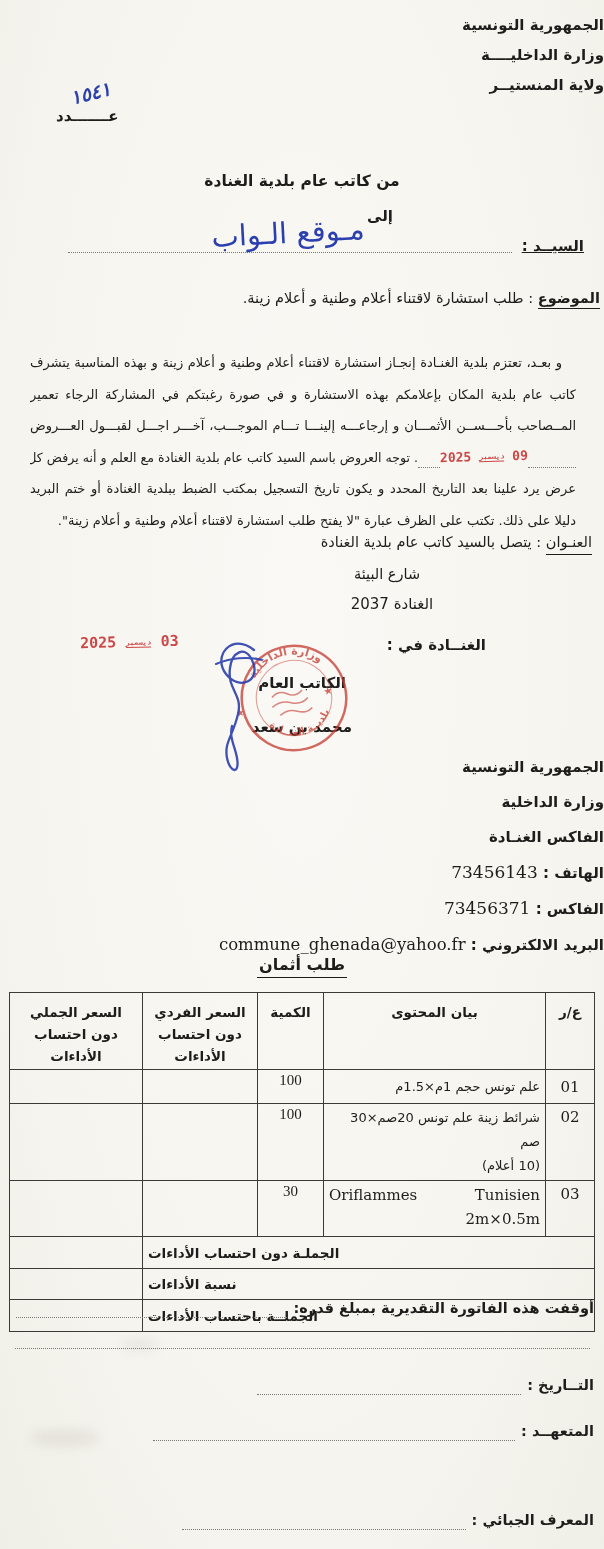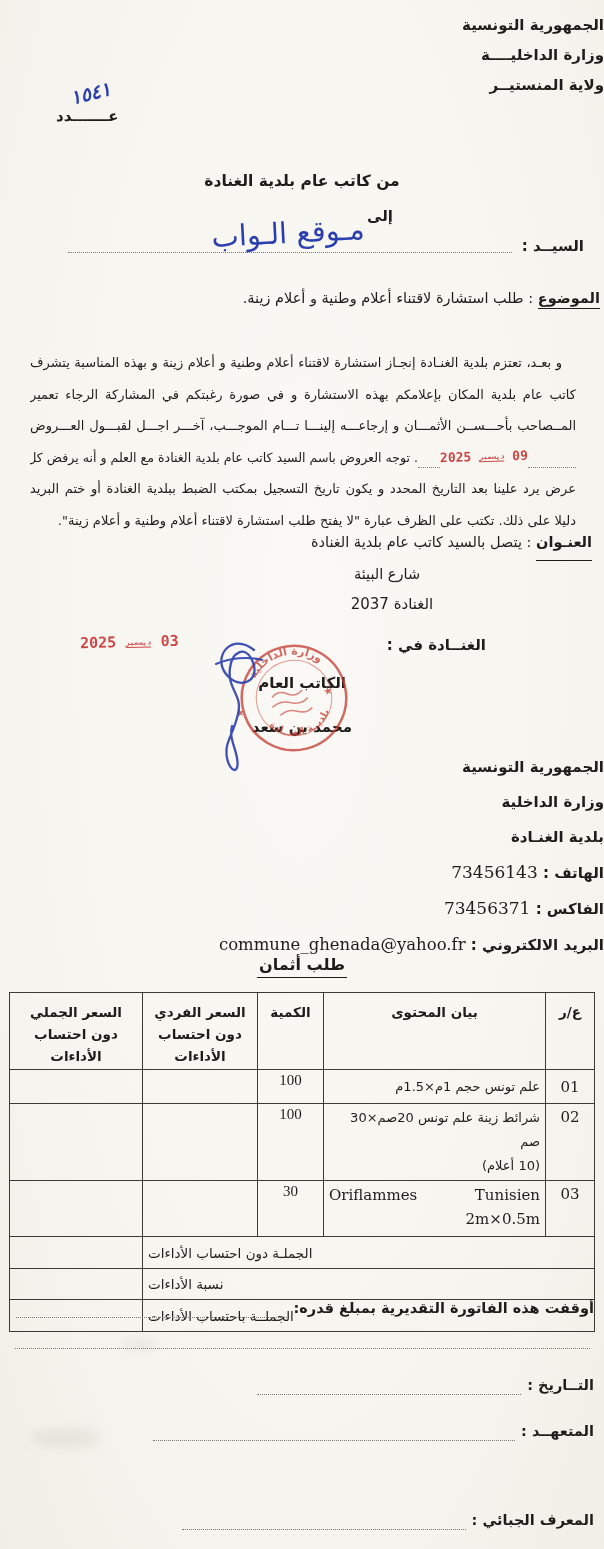--- a/index.html
+++ b/index.html
@@ -14,21 +14,21 @@
   .letterhead .lh-line{font-size:15px;font-weight:bold;line-height:30px;padding-left:6px;}
   .numero{position:relative;margin-top:6px;margin-left:52px;text-align:left;}
   .numero .lbl{font-size:15px;font-weight:bold;letter-spacing:1px;}
   .hand-number{
     position:absolute;left:14px;top:-24px;color:#2c3fae;font-size:19px;
     transform:rotate(-14deg);font-style:italic;font-weight:bold;white-space:nowrap;
   }
   
   .from-line{top:172px;text-align:center;font-size:15.5px;font-weight:bold;}
   .to-line{top:207px;left:156px;text-align:center;font-size:15px;font-weight:bold;}
-  .addressee{top:233px;display:flex;align-items:flex-end;padding:0 20px 0 68px;height:22px;}
+  .addressee{top:233px;display:flex;align-items:flex-end;padding:0 20px 0 68px;height:22px;text-decoration:underline;}
   .addressee .lbl{font-size:15px;font-weight:bold;white-space:nowrap;}
   .leader{border-bottom:1.5px dotted #7a7a74;height:1.05em;}
   .addressee .leader{flex:1;margin-right:10px;margin-bottom:2px;}
   .hand-addressee{
     position:absolute;top:216px;left:168px;width:240px;text-align:center;
     color:#2c3fae;font-size:29px;font-weight:500;transform:rotate(-3deg);white-space:nowrap;
   }
   .subject{top:290px;text-align:right;padding-left:4px;padding-right:4px;font-size:14.5px;}
   .subject .lbl{font-weight:bold;border-bottom:1.5px solid #1e1d1b;padding-bottom:2px;}
   
@@ -43,21 +43,21 @@
   
   .rstamp{
     direction:rtl;color:#c93434;font-family:"DejaVu Sans Mono",monospace;
     font-weight:bold;white-space:nowrap;display:inline-block;transform:rotate(-1.5deg);opacity:.9;
   }
   .rstamp .d,.rstamp .y{font-size:13px;letter-spacing:2px;}
   .rstamp .m{font-size:7px;letter-spacing:0;border-bottom:1px solid #c93434;vertical-align:2px;}
   .rstamp2 .d,.rstamp2 .y{font-size:15px;}
   
   .addr1{top:534px;text-align:right;padding-left:10px;padding-right:12px;font-size:14.5px;}
-  .addr1 .lbl{font-weight:bold;border-bottom:1.5px solid #1e1d1b;padding-bottom:10px;}
+  .addr1 .lbl{font-weight:normal;border-bottom:1.5px solid #1e1d1b;padding-bottom:4px;}
   .addr2{top:566px;left:170px;text-align:center;font-size:14.5px;}
   .addr3{top:595px;left:180px;text-align:center;font-size:15px;}
   
   .signoff{top:626px;height:150px;}
   .place-date{position:absolute;right:118px;top:10px;font-size:15px;font-weight:bold;}
   .stamp2pos{position:absolute;left:80px;top:6px;}
   .sig-title{position:absolute;right:258px;top:48px;font-size:15px;font-weight:bold;}
   .sig-name{position:absolute;right:252px;top:92px;font-size:15px;font-weight:bold;}
   .seal{position:absolute;left:236px;top:14px;width:116px;height:116px;transform:rotate(-14deg);opacity:.75;}
   .signature{position:absolute;left:196px;top:4px;width:95px;height:150px;opacity:.9;}
@@ -71,21 +71,21 @@
   .pr-title span{border-bottom:1.6px solid #1e1d1b;padding:0 2px 3px 2px;}
   .pr-table{position:absolute;top:992px;right:9px;border-collapse:collapse;table-layout:fixed;width:585px;background:transparent;}
   .pr-table td,.pr-table th{border:1px solid #3a3a36;padding:2px 5px;}
   .pr-table th{font-size:13.5px;font-weight:bold;vertical-align:top;padding-top:8px;text-align:center;line-height:22px;}
   .pr-table .h-row{height:58px;}
   .c-num{text-align:center;font-family:"DejaVu Serif",serif;font-size:15px;}
   .c-qty{text-align:center;font-family:Liberation Serif, serif;font-size:15px;vertical-align:top;padding-top:6px;}
   .c-desc{font-size:13px;text-align:right;line-height:24px;}
   .ltr-desc{direction:ltr;font-family:"DejaVu Serif",serif;font-size:15px;}
   .ltr-desc .l1{display:flex;justify-content:space-between;}
-  .sum-label{font-size:13.5px;font-weight:normal;text-align:left;padding-left:10px;direction:rtl;}
+  .sum-label{font-size:13.5px;font-weight:bold;text-align:left;padding-left:10px;direction:rtl;}
   
   .f-line{display:flex;align-items:flex-start;padding:0 10px 0 16px;}
   .f-line .lbl{font-size:14.5px;font-weight:bold;white-space:nowrap;}
   .f-line .leader{margin-bottom:3px;margin-right:6px;}
   .f-amount{top:1300px;}
   .f-amount .leader{flex:1;}
   .f-dots{top:1348px;left:15px;right:14px;border-bottom:1.5px dotted #7a7a74;height:0;position:absolute;}
   .f-date{top:1377px;}
   .f-date .leader{width:264px;}
   .f-contractor{top:1423px;}
@@ -168,21 +168,21 @@
 
     <svg class="signature" viewBox="0 0 95 150">
       <path d="M58,20 C36,2 16,26 30,44 C44,62 66,50 56,30 C49,15 36,22 34,38 C31,60 47,64 42,84 C37,106 28,112 31,128 C34,143 44,145 41,128 C39,116 33,108 36,96" stroke="#2c3fae" stroke-width="2.3" fill="none" stroke-linecap="round"></path>
       <path d="M20,34 C34,28 52,26 66,30" stroke="#2c3fae" stroke-width="2" fill="none" stroke-linecap="round"></path>
     </svg>
   </div>
 
   <div class="abs contact">
     <div class="c-line">الجمهورية التونسية</div>
     <div class="c-line">وزارة الداخلية</div>
-    <div class="c-line">بلدية الغنـادة</div>
+    <div class="c-line">الفاكس الغنـادة</div>
     <div class="c-line"><span>الهاتف : </span><span class="num">73456143</span></div>
     <div class="c-line"><span>الفاكس : </span><span class="num">73456371</span></div>
     <div class="c-line"><span>البريد الالكتروني : </span><span class="email">commune_ghenada@yahoo.fr</span></div>
   </div>
 
   <div class="abs pr-title"><span>طلب أثمان</span></div>
 
   <table class="pr-table">
     <colgroup>
       <col style="width:49px">

